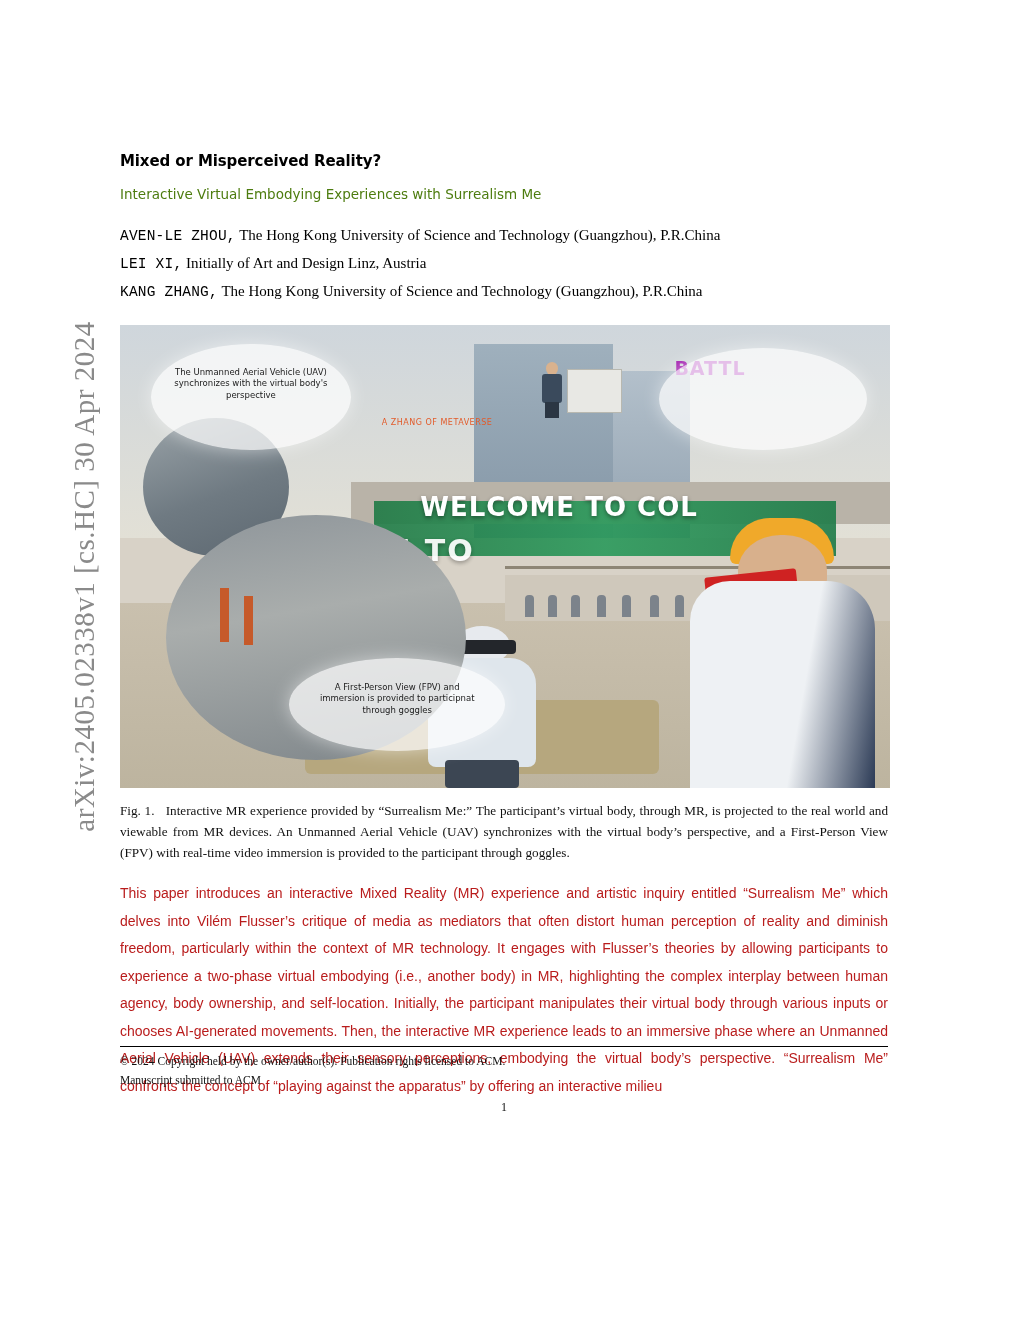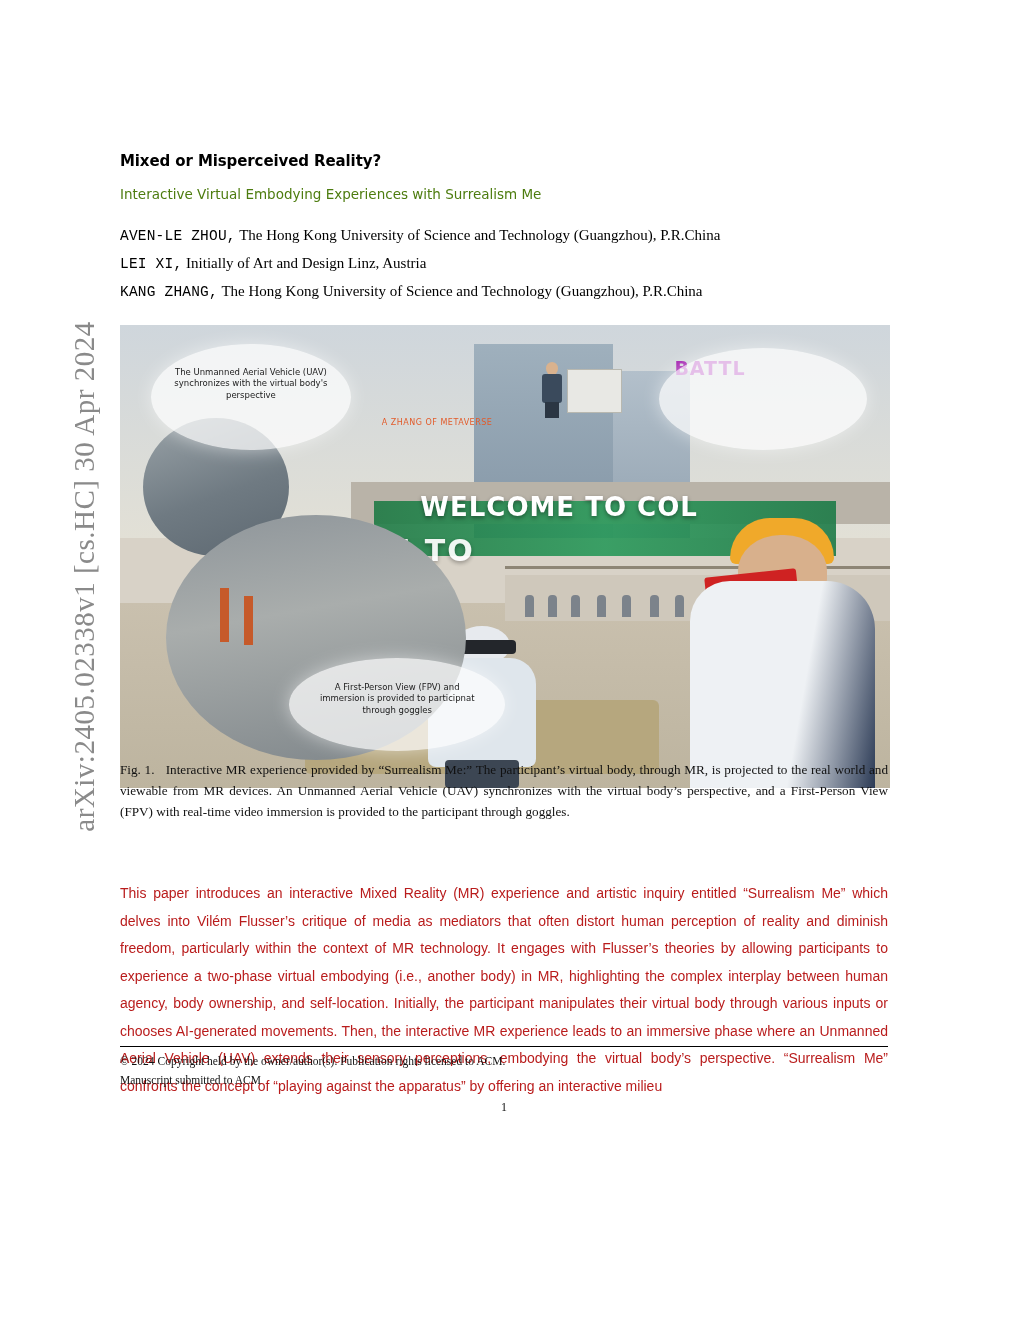--- a/index.html
+++ b/index.html
@@ -314,21 +314,21 @@
     position: absolute;
     left: 58%; top: 9.5%;
     width: 7%; height: 9%;
     background: #e8e8e4;
     border: 1px solid #b8b8b0;
   }
 
   .fig-caption {
     position: absolute;
     left: 0;
-    top: 759px;
+    top: 800px;
     width: 768px;
     font-family: "Liberation Serif", serif;
     font-size: 13.2px;
     line-height: 21px;
     text-align: justify;
     color: #111;
   }
   .fig-caption .lab { }
 
   .body-text {

